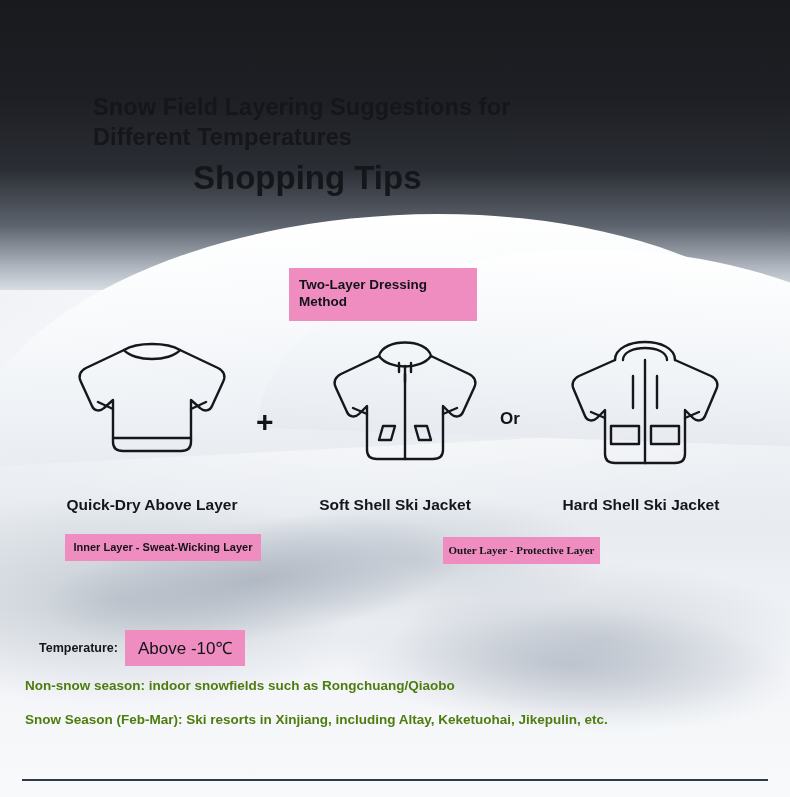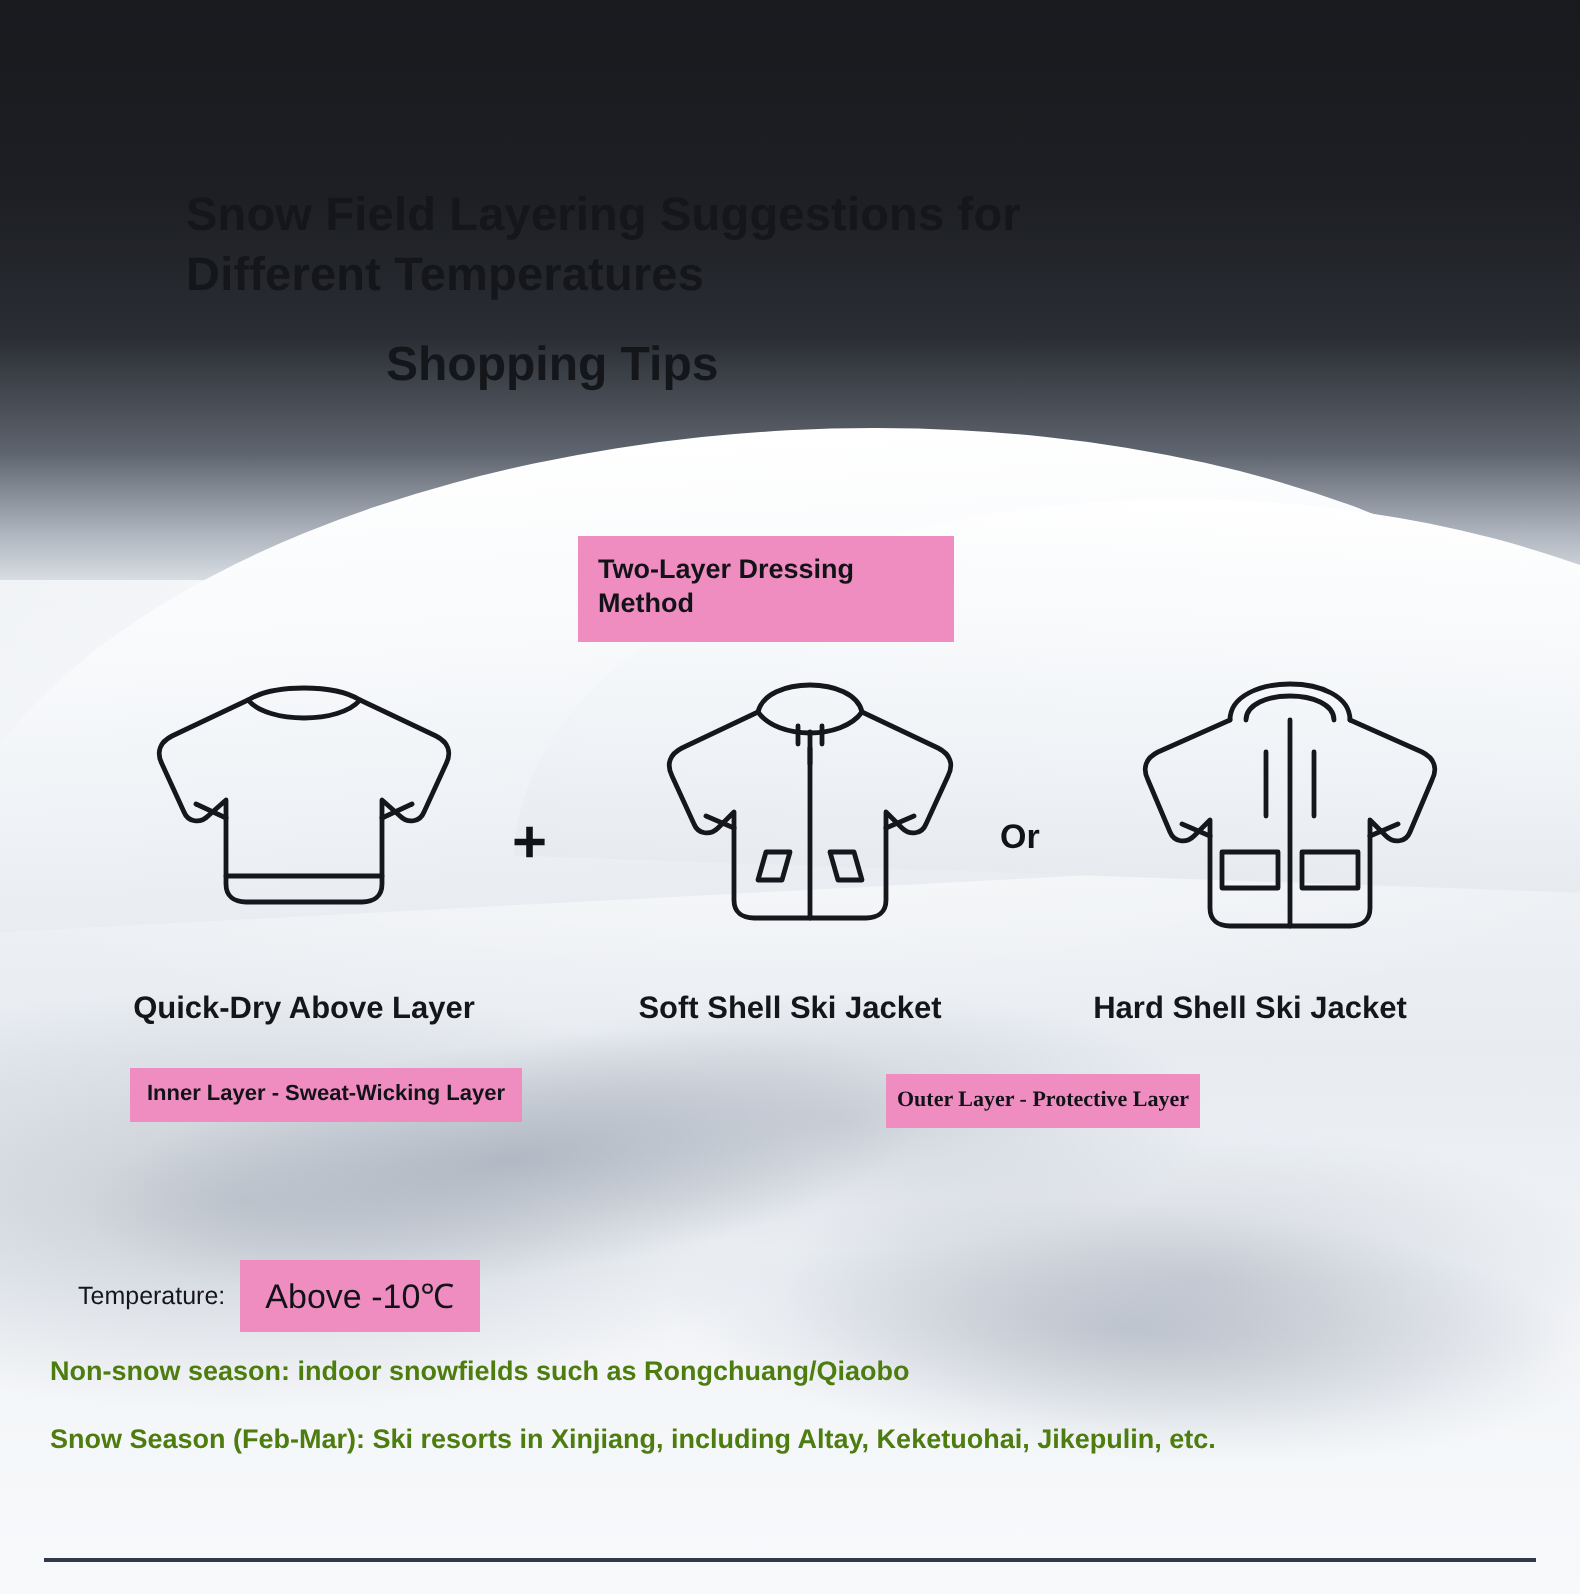--- a/index.html
+++ b/index.html
@@ -89,23 +89,23 @@
     width: 620px;
   }
   .title-line {
     font-size: 23.5px;
     font-weight: bold;
     color: #14161a;
     line-height: 1.28;
     letter-spacing: 0.1px;
   }
   .subtitle {
-    margin-top: 17px;
+    margin-top: 7px;
     margin-left: 100px;
-    font-size: 24px;
+    font-size: 33px;
     font-weight: bold;
     color: #14161a;
   }
 
   .method-badge {
     position: absolute;
     left: 289px;
     top: 268px;
     width: 188px;
     padding: 9px 0 10px 10px;
@@ -154,21 +154,21 @@
   .caption {
     position: absolute;
     text-align: center;
     font-size: 15.5px;
     font-weight: bold;
     color: #14161a;
     top: 496px;
   }
   .c1 { left: 36px; width: 232px; }
   .c2 { left: 280px; width: 230px; }
-  .c3 { left: 512px; width: 226px; }
+  .c3 { left: 528px; width: 226px; }
 
   .layer-tag {
     position: absolute;
     background: #ef8dc0;
     color: #111318;
     font-size: 11px;
     font-weight: bold;
     text-align: center;
     line-height: 1.3;
     box-sizing: border-box;
@@ -189,21 +189,21 @@
 
   .temp-row {
     position: absolute;
     left: 39px;
     top: 630px;
     display: flex;
     align-items: center;
   }
   .temp-label {
     font-size: 12.5px;
-    font-weight: normal;
+    font-weight: bold;
     color: #14161a;
     margin-right: 7px;
   }
   .temp-value {
     background: #ef8dc0;
     color: #111318;
     font-size: 17px;
     font-weight: normal;
     padding: 6px 13px 7px;
   }

